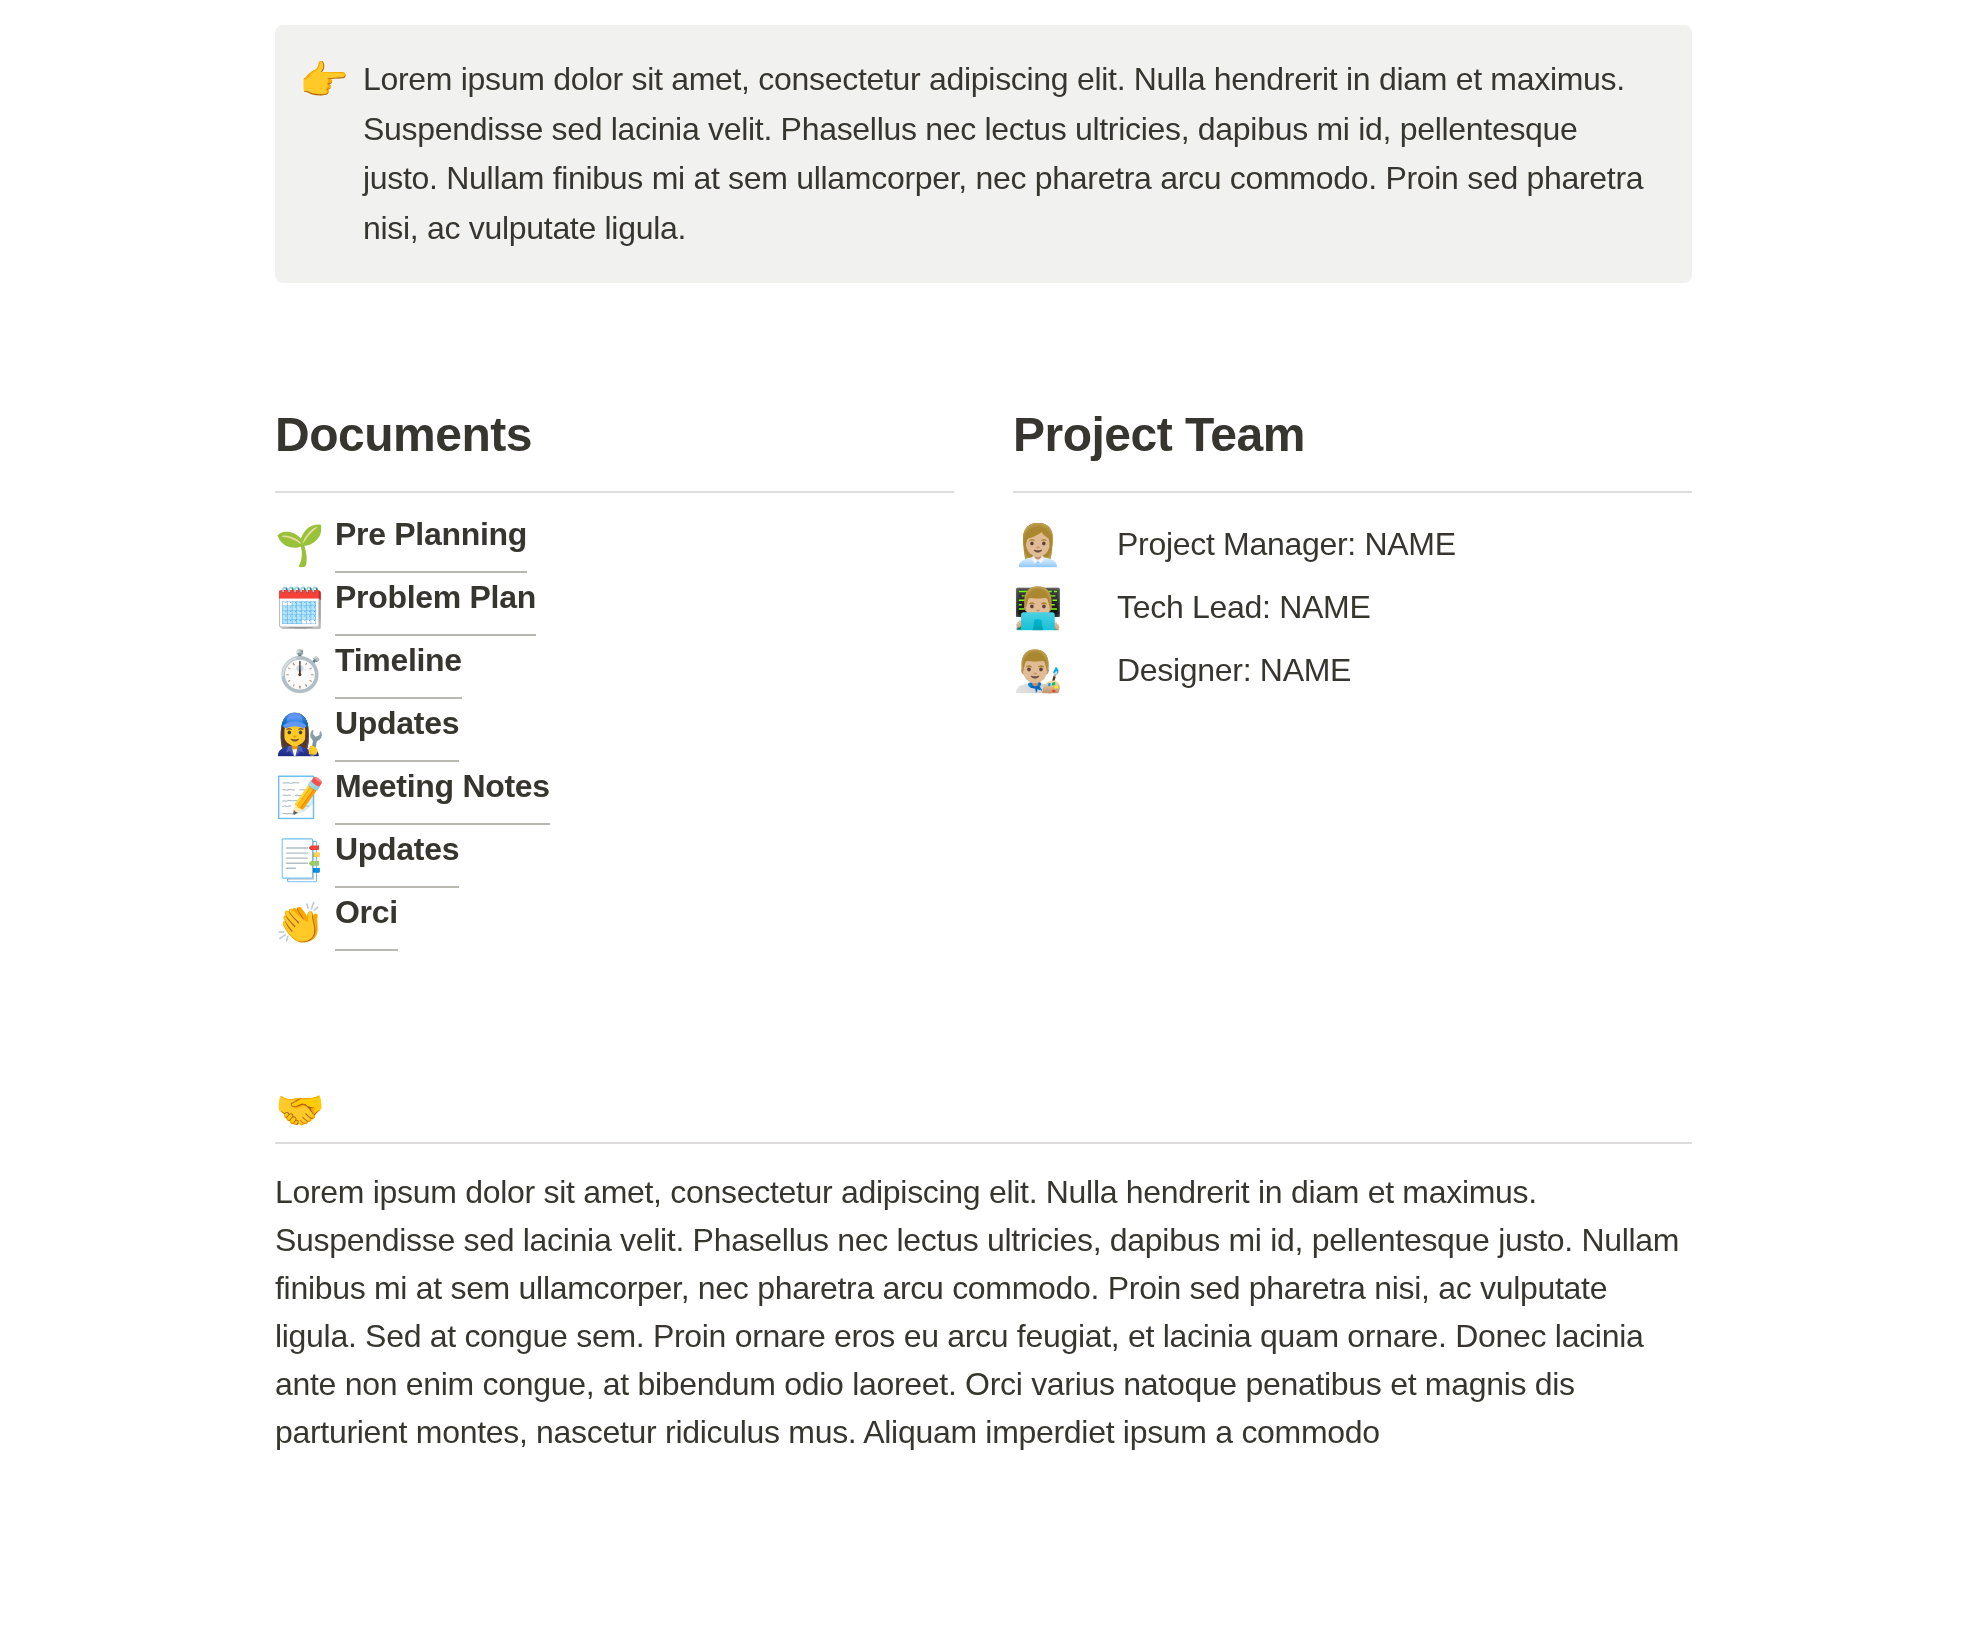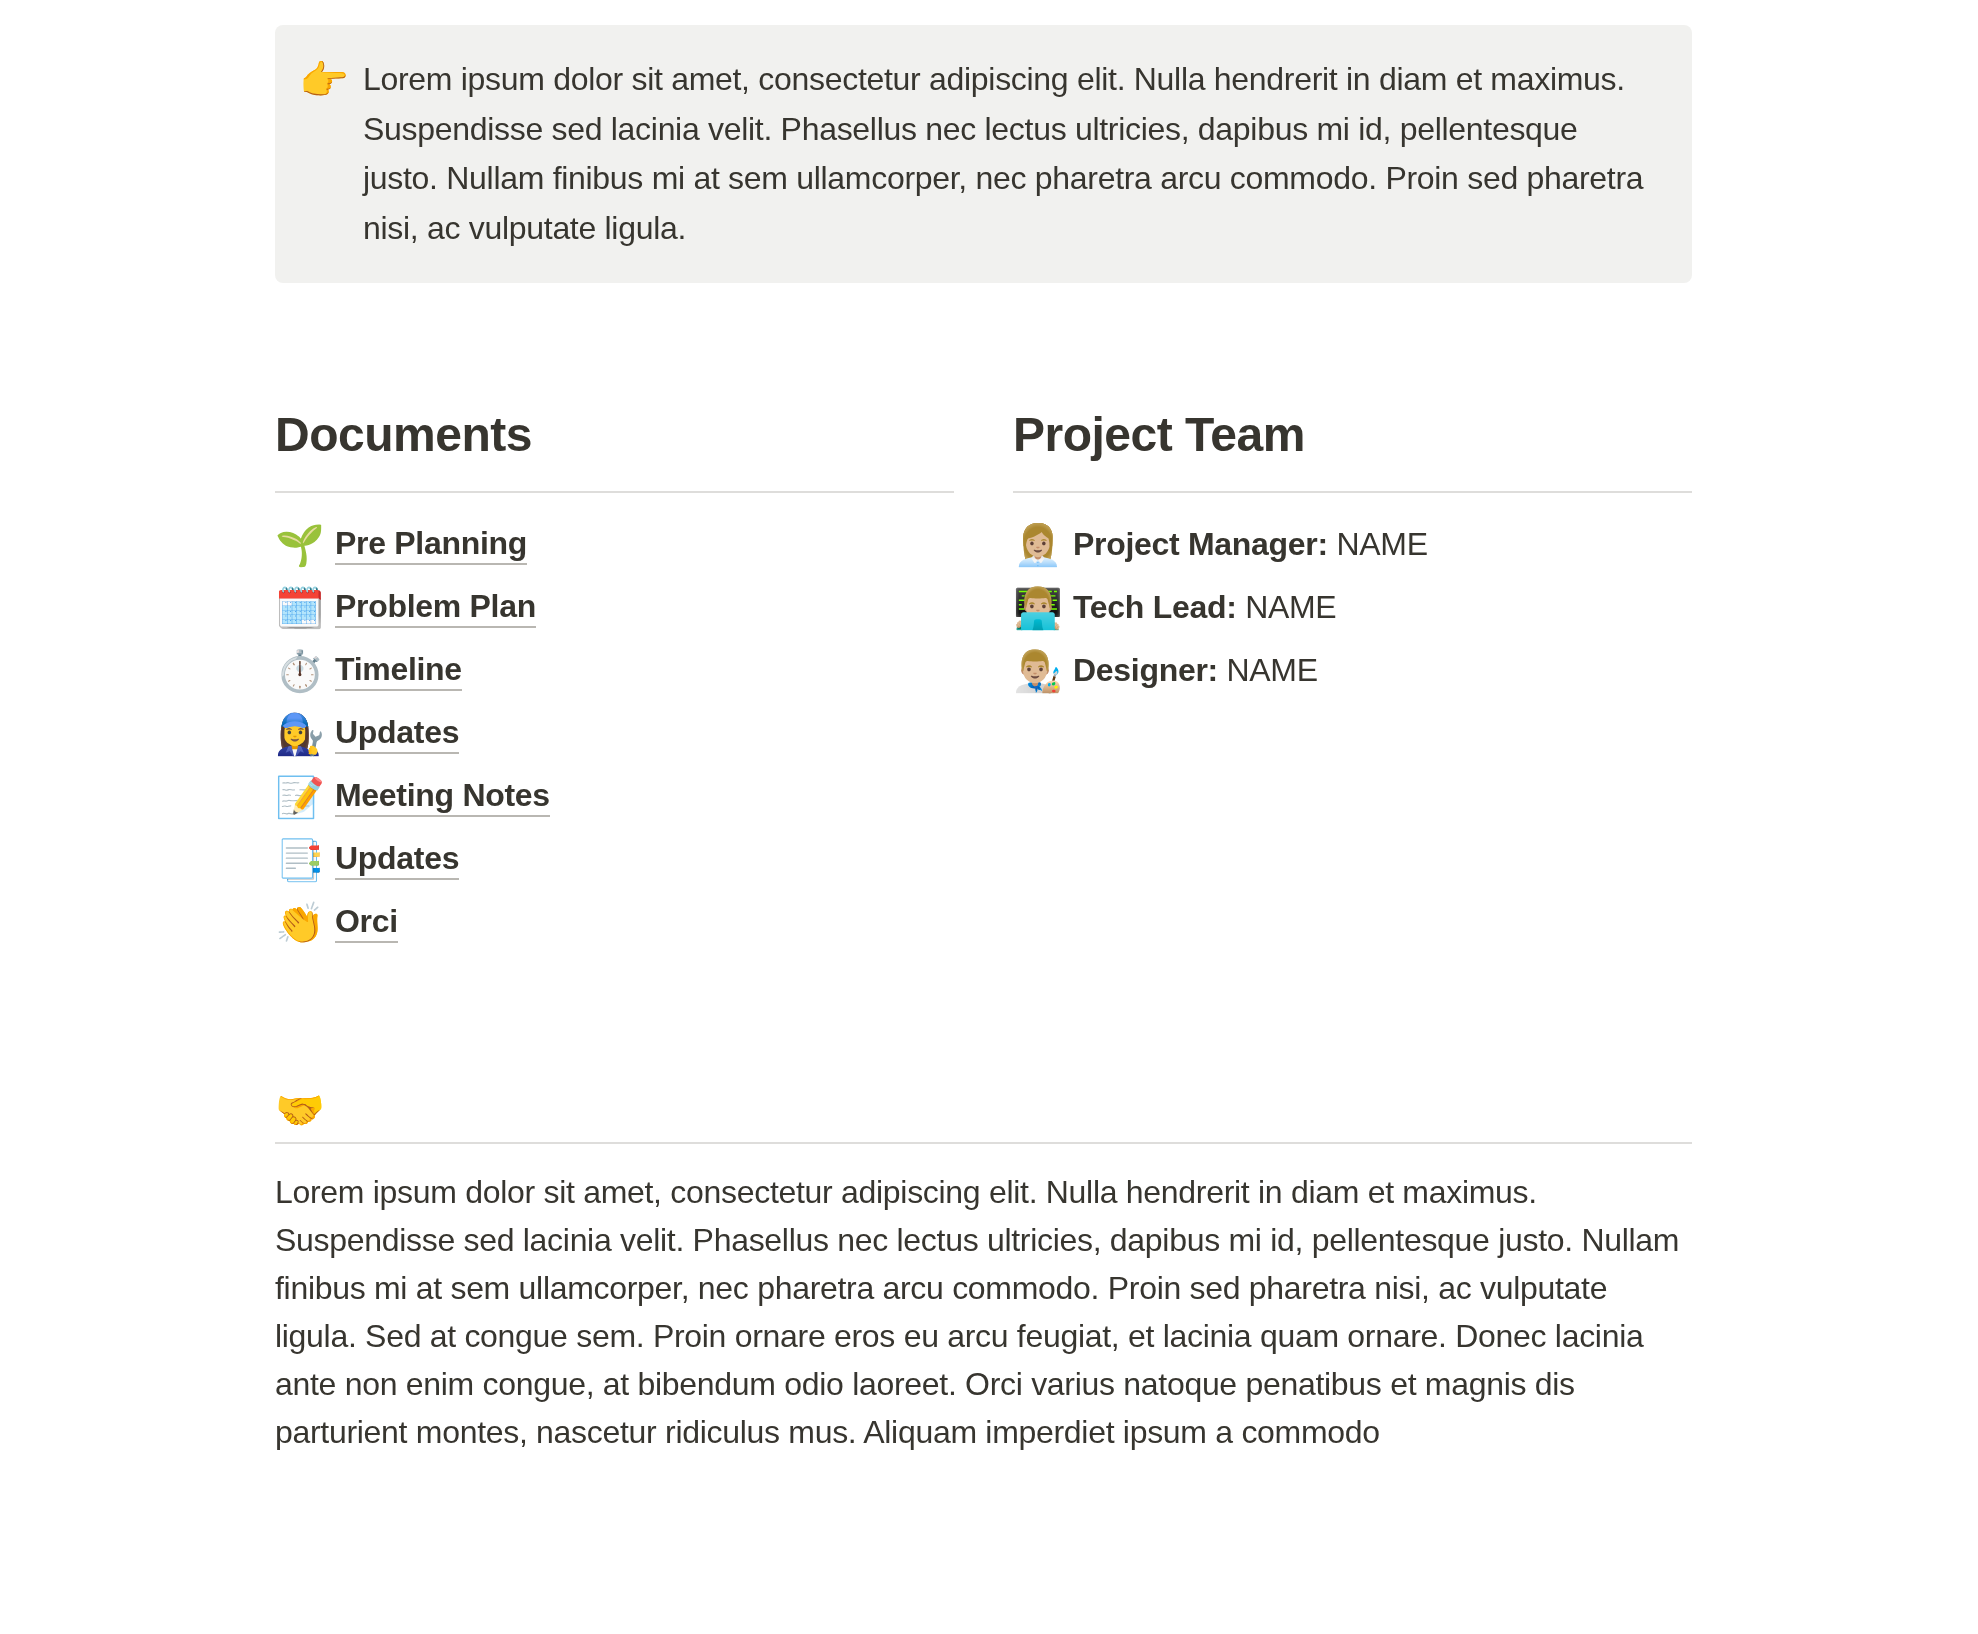--- a/index.html
+++ b/index.html
@@ -74,24 +74,24 @@
   .emoji {
     flex: none;
     width: 46px;
     text-align: center;
     font-size: 40px;
     line-height: 1;
     font-family: "Liberation Sans", sans-serif;
   }
   .doc-label {
     font-weight: 600;
-    padding-bottom: 1px;
+    padding-bottom: 18px;
     border-bottom: 2px solid var(--link-underline, #b9b7b2);
   }
-  .team-role { font-weight: 700; }
+  .team-role { font-weight: 400; margin-left: 44px; }
   .section { margin-top: 136px; }
   h3.section-heading {
     font-size: 40px;
     font-weight: 700;
     letter-spacing: -0.4px;
     line-height: 1.3;
     margin: 0;
     display: flex;
     align-items: center;
     gap: 14px;

